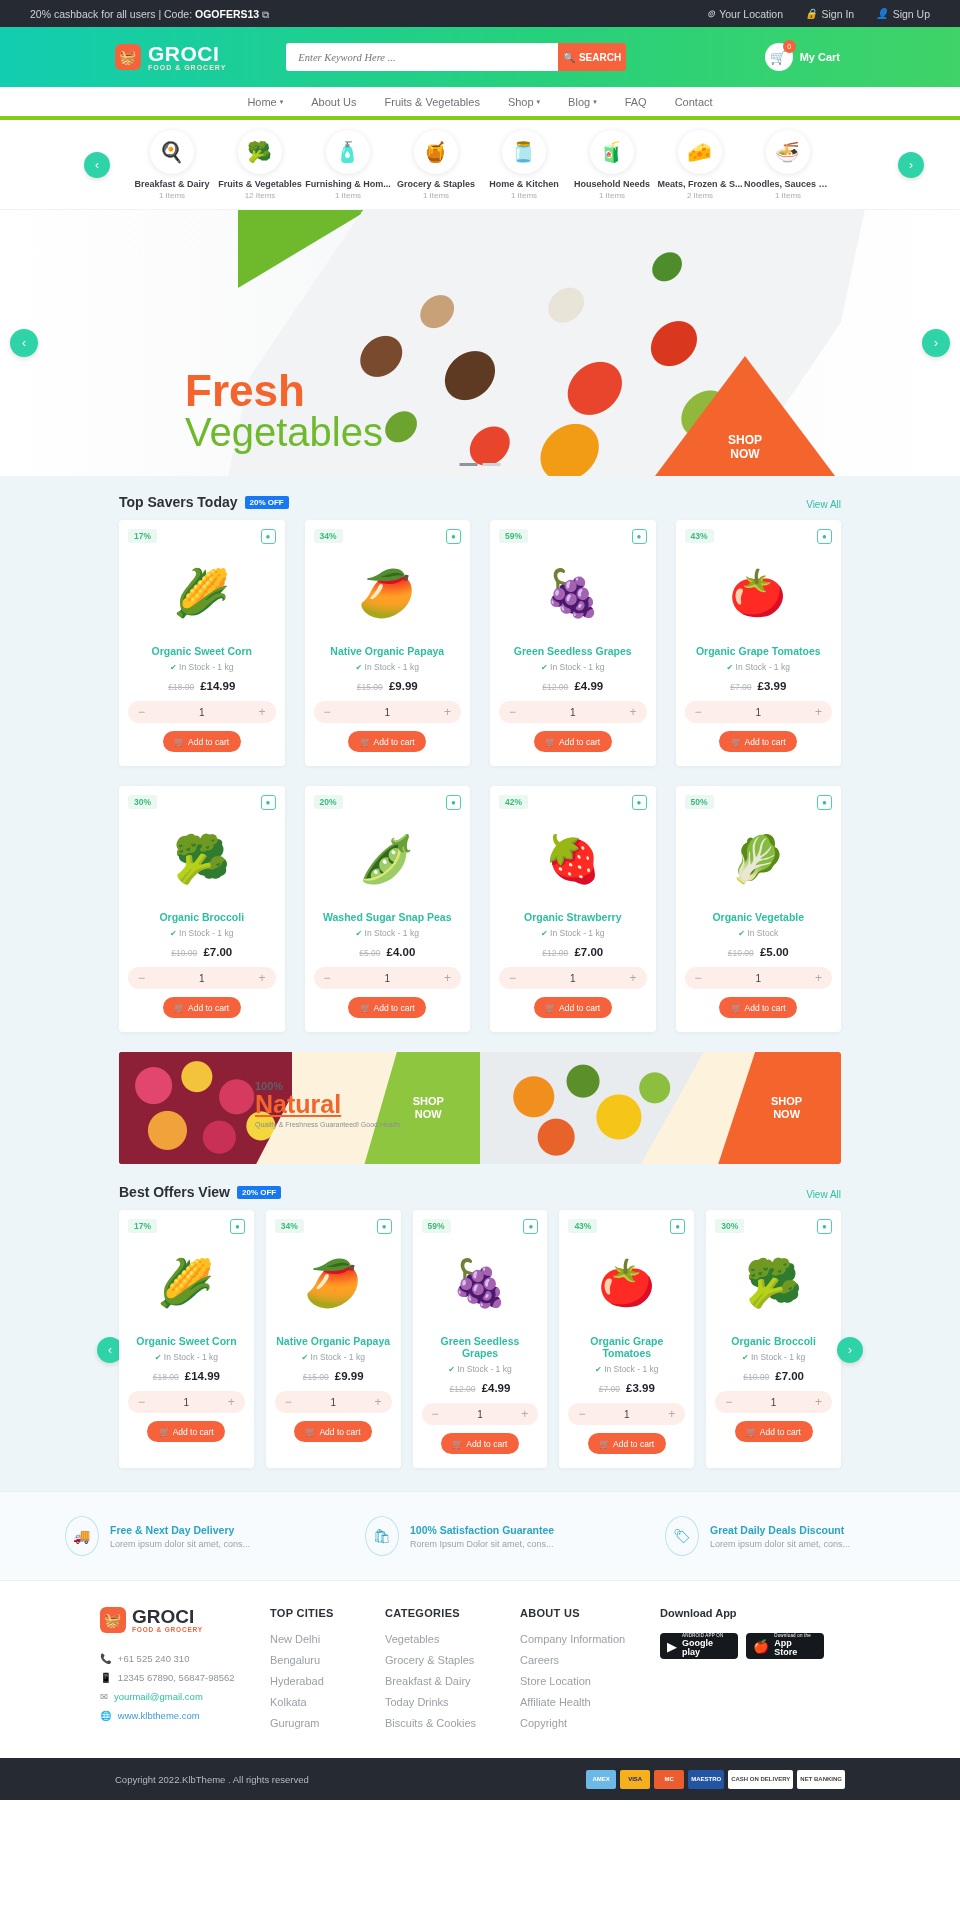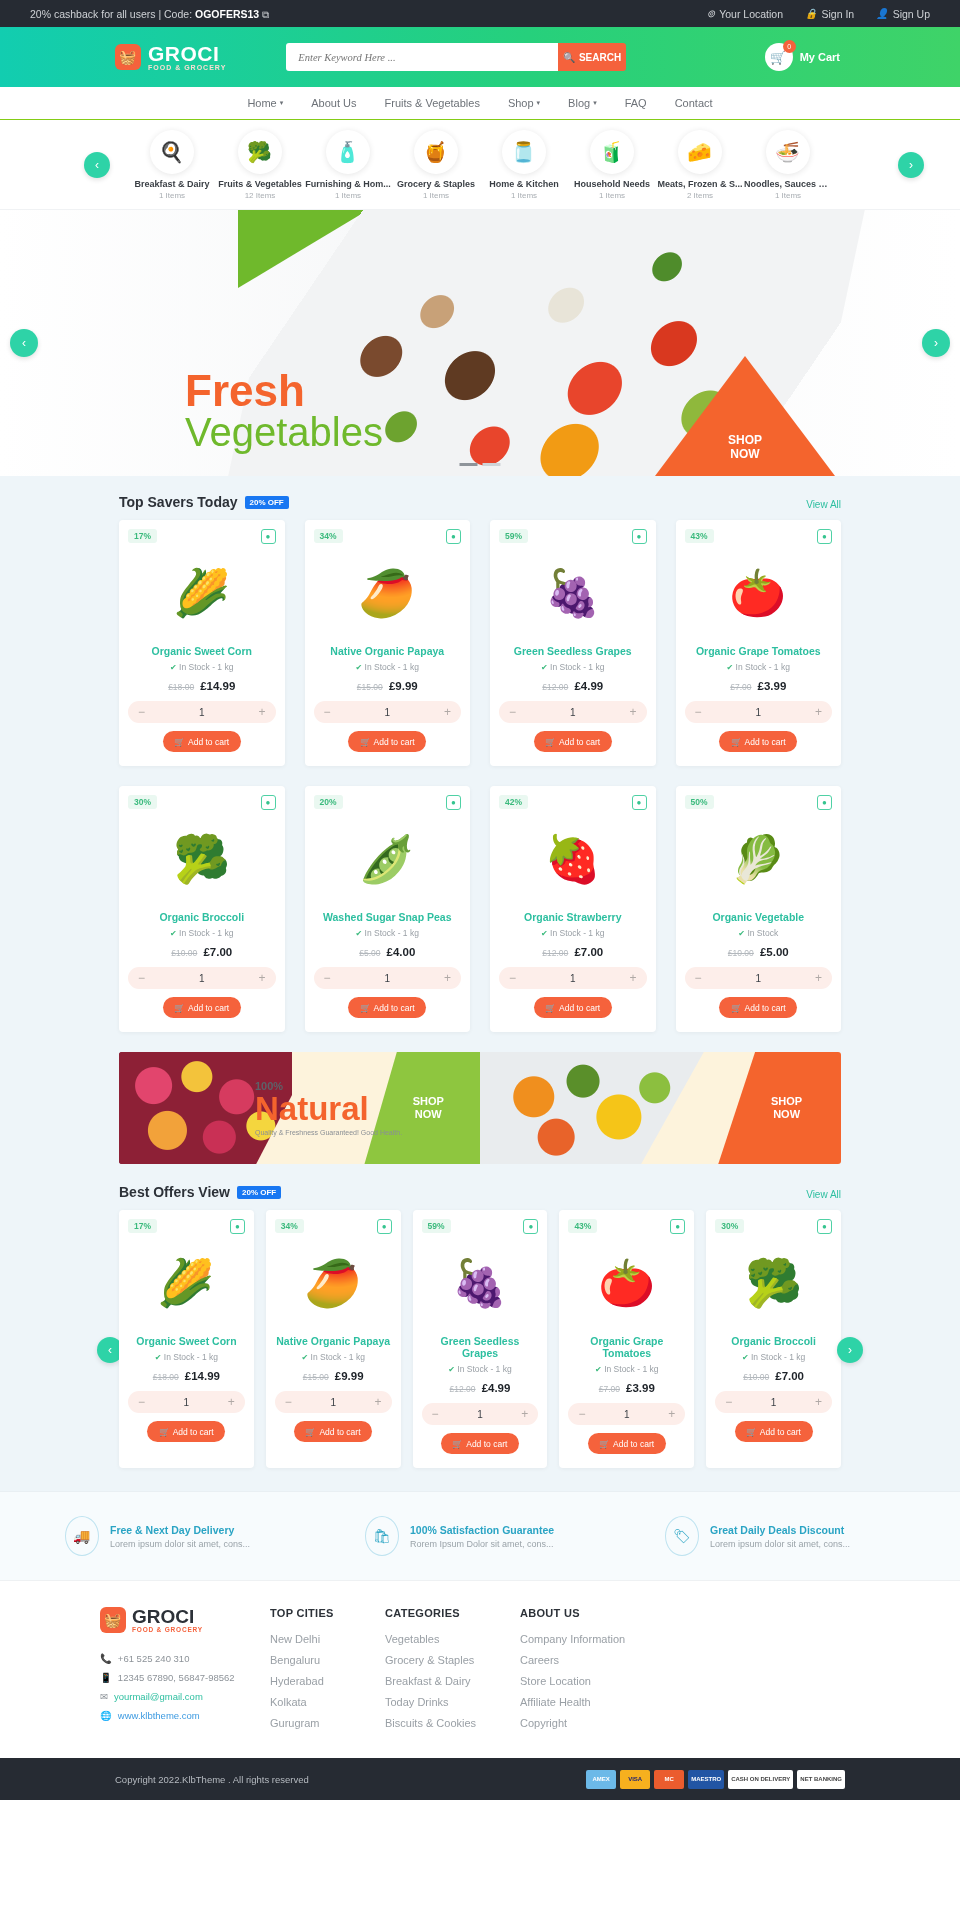--- a/index.html
+++ b/index.html
@@ -50,21 +50,21 @@
     display: flex; align-items: center; justify-content: center; font-size: 13px; position: relative;
   }
   .cart-badge {
     position: absolute; top: -3px; right: -3px; background: #f5623c; color: #fff;
     border-radius: 50%; width: 13px; height: 13px; font-size: 7px;
     display: flex; align-items: center; justify-content: center;
   }
   .cartwrap .clabel { color: #fff; font-size: 11px; font-weight: bold; }
   
   .nav {
-    height: 33px; background: #fff; border-bottom: 1px solid #84cc16;
+    height: 33px; background: #fff; border-bottom: 4px solid #84cc16;
     display: flex; align-items: center; justify-content: center; gap: 28px;
   }
   .nav a { color: #6d7278; font-size: 11px; text-decoration: none; cursor: pointer; display: flex; align-items: center; gap: 3px; }
   .caret { font-size: 7px; }
   
   .catstrip {
     height: 90px; background: #fff; position: relative;
     display: flex; align-items: center; justify-content: center; gap: 0px; padding: 0 60px;
     border-bottom: 1px solid #f0f2f4;
   }
@@ -213,21 +213,21 @@
   .promo-orange div { color: #fff; font-weight: bold; font-size: 11px; text-align: center; line-height: 1.15; margin-left: 14px; }
   .promo-green-btn {
     position: absolute; right: 0; top: 0; width: 32%; height: 100%;
     background: #8ec63f; clip-path: polygon(28% 0, 100% 0, 100% 100%, 0 100%);
     display: flex; align-items: center; justify-content: center;
   }
   .promo-green-btn div { color: #fff; font-weight: bold; font-size: 11px; text-align: center; line-height: 1.15; margin-left: 12px; }
   .promo-txt { position: absolute; z-index: 3; }
   .pt-a { left: 136px; top: 28px; }
   .pt-a .l1 { font-size: 11px; color: #5d6168; font-weight: bold; }
-  .pt-a .l2 { font-size: 33px; color: #f4642d; font-weight: bold; line-height: 1; }
+  .pt-a .l2 { font-size: 25px; color: #f4642d; font-weight: bold; line-height: 1; text-decoration: underline; }
   .pt-a .l3 { font-size: 7px; color: #8a8f95; line-height: 1.35; margin-top: 3px; }
   
   .car-wrap { position: relative; }
   .car-wrap .arrow-btn { position: absolute; top: 50%; transform: translateY(-50%); }
   .car-wrap .a-left { left: -22px; } .car-wrap .a-right { right: -22px; }
   
   .features {
     background: #f7fbfd; padding: 24px 0; display: flex; justify-content: center; gap: 70px;
     border-top: 1px solid #e9eff3;
   }
@@ -808,20 +808,39 @@
           <a>Biscuits &amp; Cookies</a>
         </div>
       <div class="fcol" id="fcol2">
           <h5>ABOUT US</h5>
           <a>Company Information</a>
           <a>Careers</a>
           <a>Store Location</a>
           <a>Affiliate Health</a>
           <a>Copyright</a>
         </div>
+      <div>
+        <h5 style="font-size:11px;color:#2c3138;font-weight:bold;margin-bottom:14px">Download App</h5>
+        <div class="appbtns" id="appbtns">
+            <div class="appbtn">
+     <span class="g">▶</span>
+     <span class="tt">
+       <span class="t1" style="display:block">ANDROID APP ON</span>
+       <span class="t2" style="display:block">Google play</span>
+     </span>
+   </div>
+            <div class="appbtn">
+     <span class="g">🍎</span>
+     <span class="tt">
+       <span class="t1" style="display:block">Download on the</span>
+       <span class="t2" style="display:block">App Store</span>
+     </span>
+   </div>
+          </div>
+      </div>
     </div>
   </div>
 </div>
 
 <div class="bottombar">
   <span>Copyright 2022.KlbTheme . All rights reserved</span>
   <div class="pays" id="pays">
       <span class="pay" style="background:#6cb9e8;color:#ffffff">
      <span>AMEX</span>
    </span>

